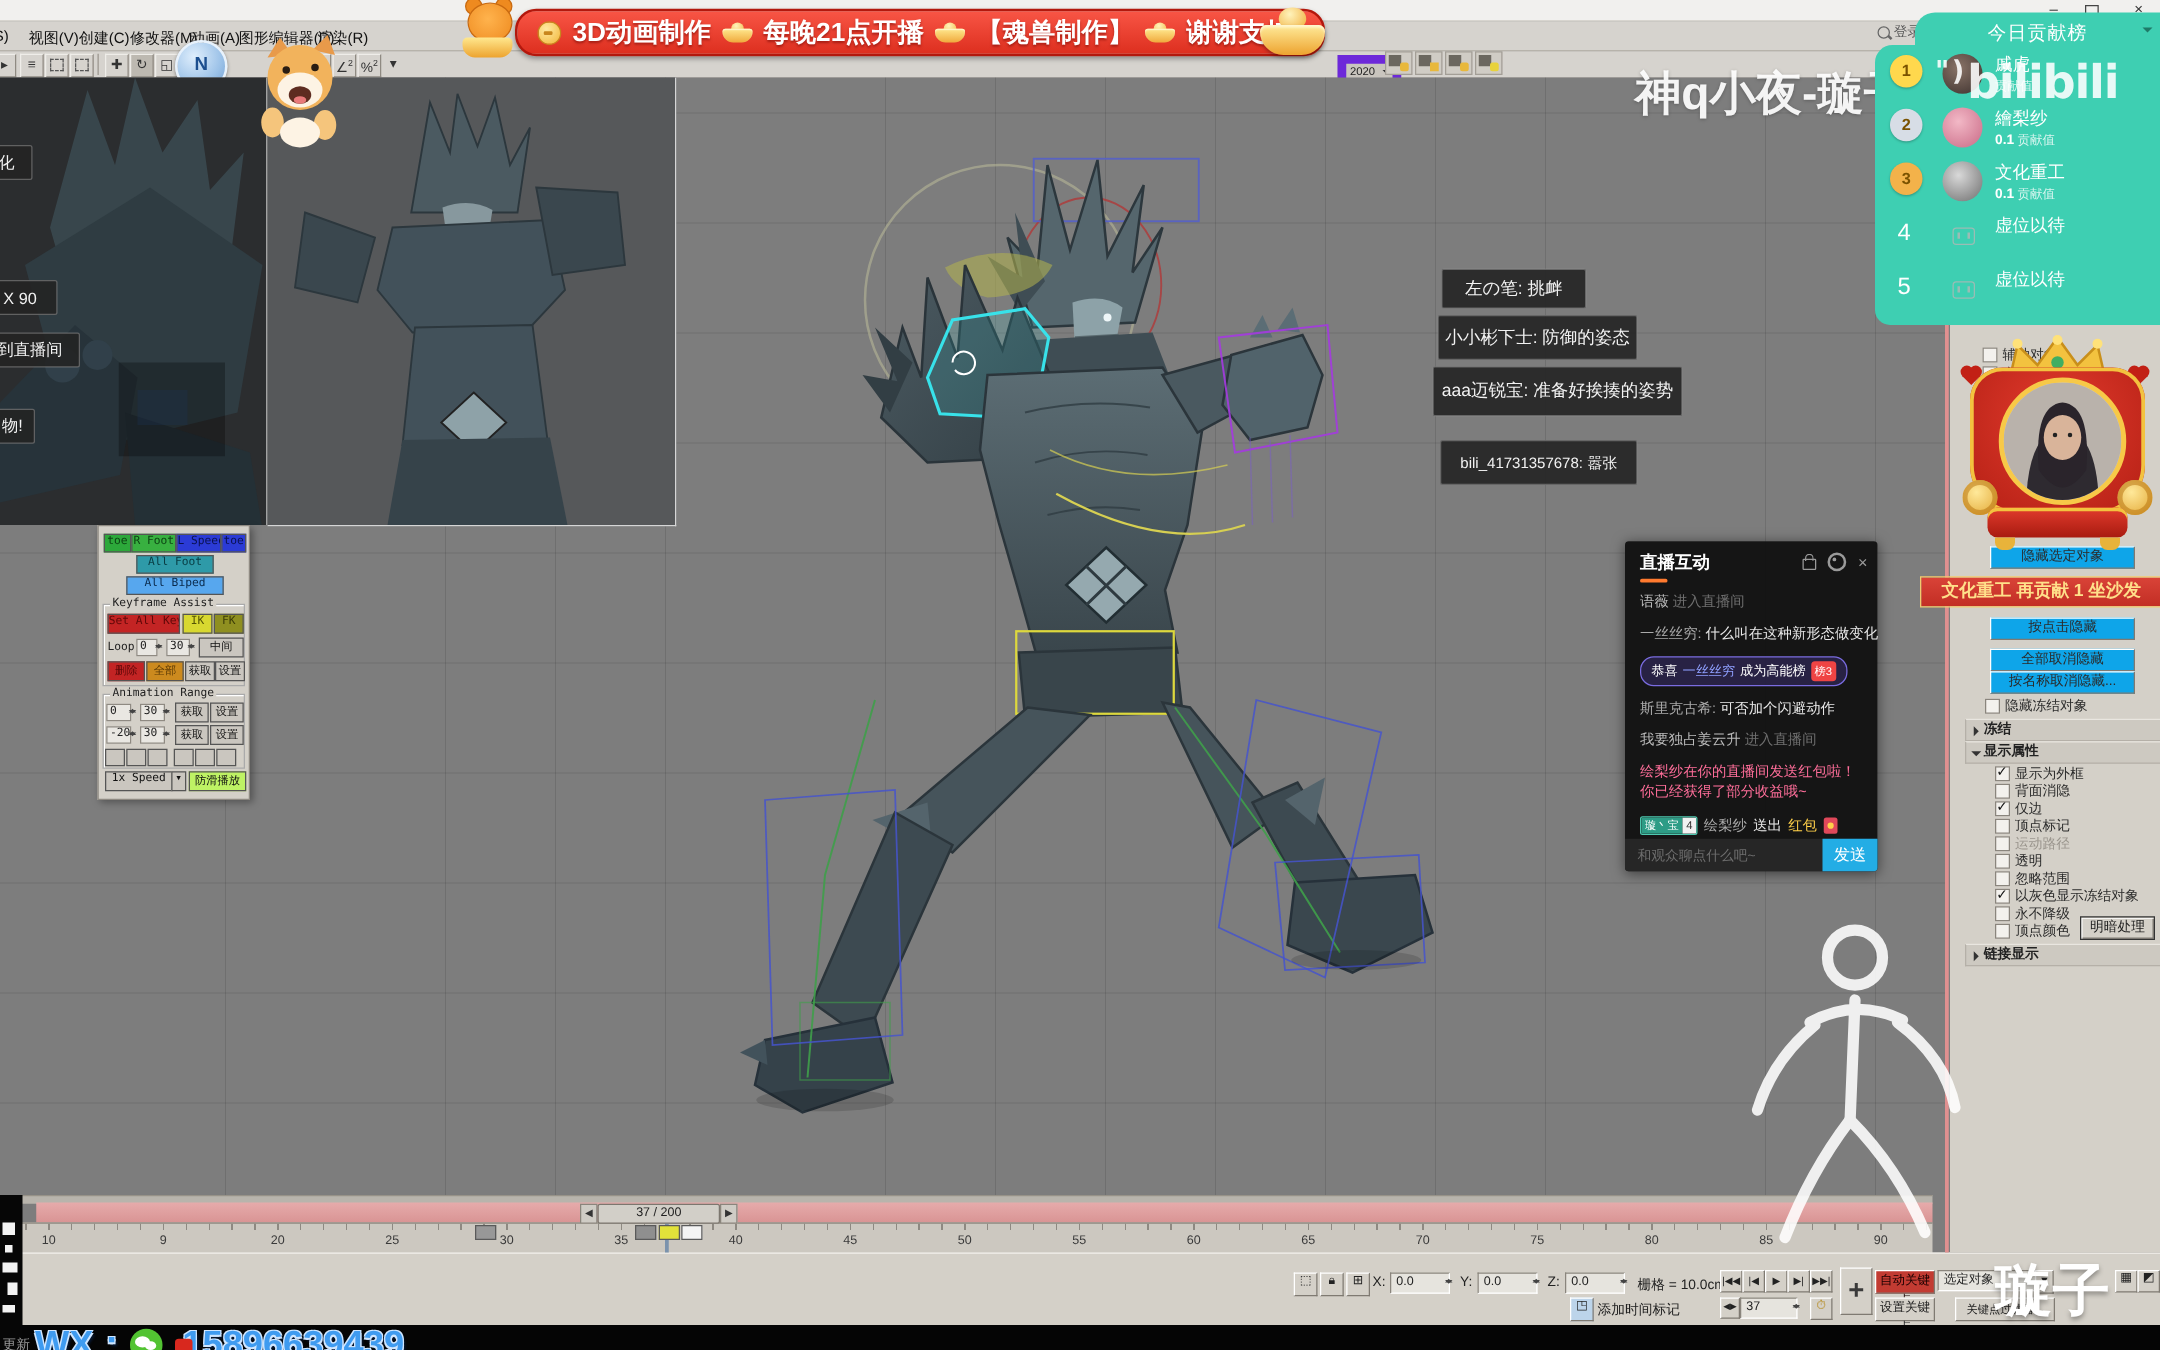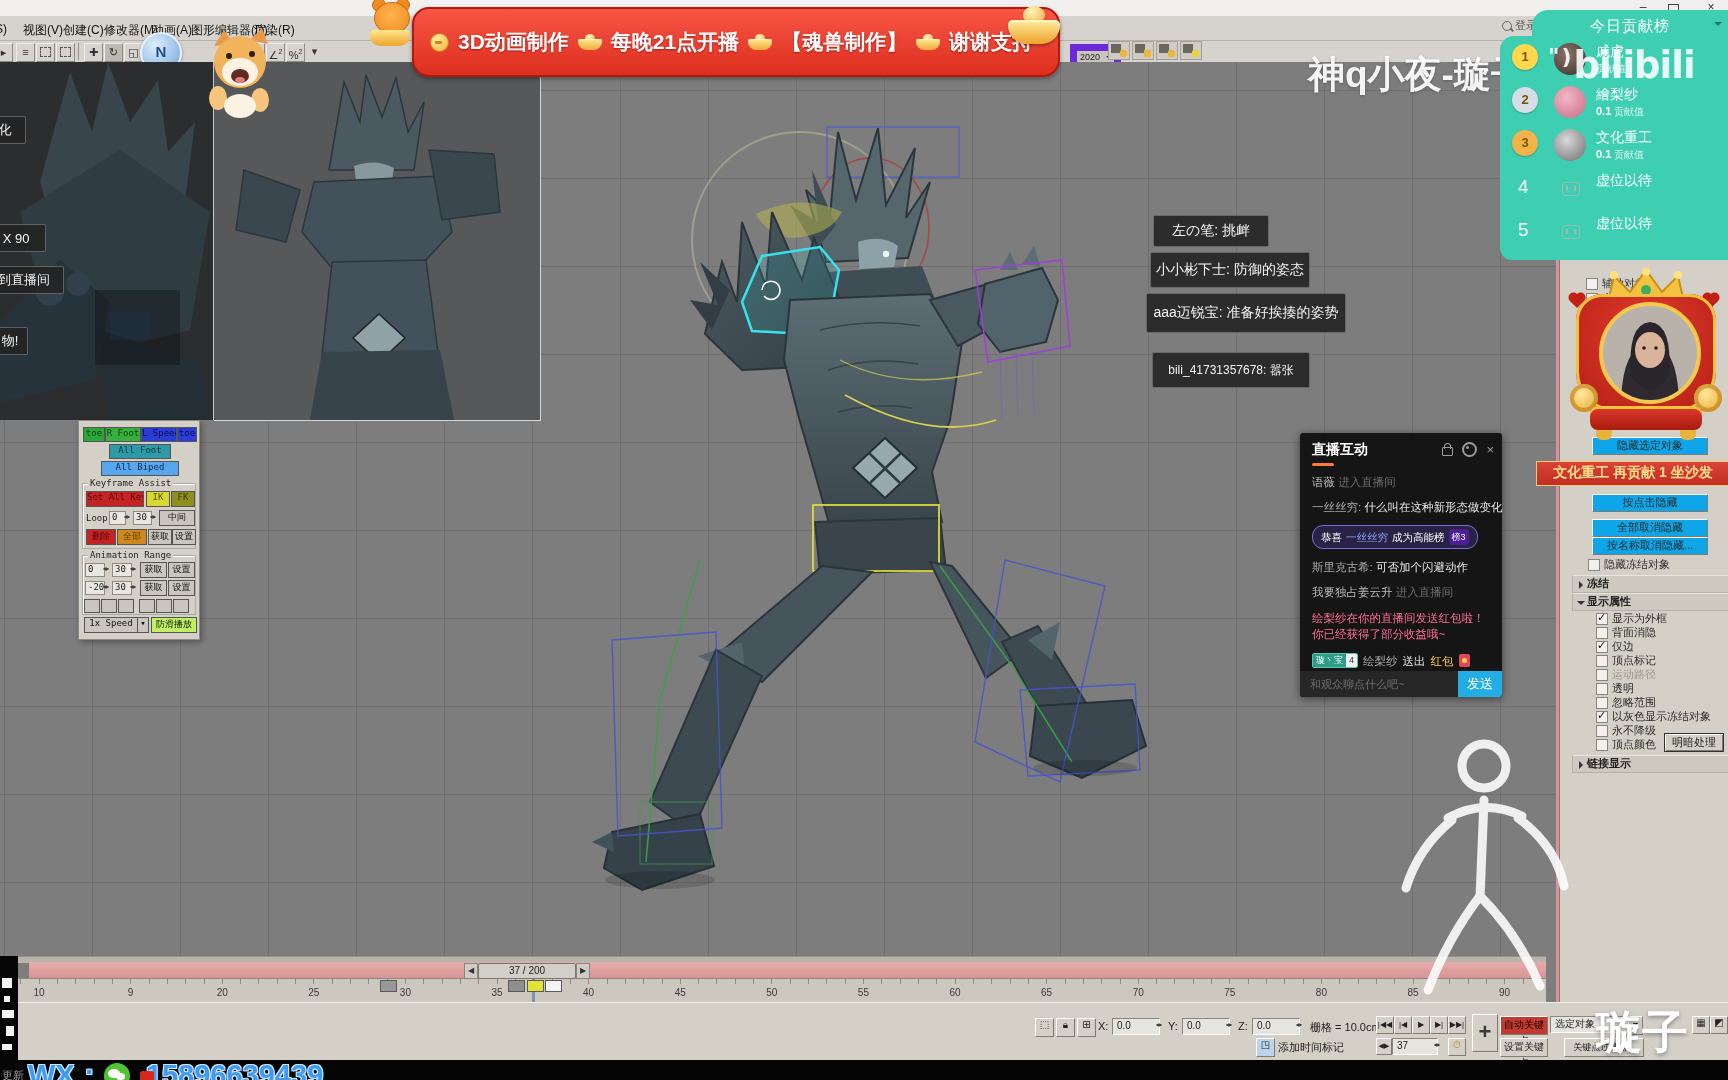--- a/index.html
+++ b/index.html
@@ -23,21 +23,21 @@
     box-shadow:0 1px 3px rgba(0,0,0,.4);color:#1d4f8f;font-weight:bold;font-size:15px;text-align:center;line-height:36px;}
   .ws-dd{left:1070px;top:3px;width:34px;height:13px;background:#c9c5be;border:7px solid #6d28d9;font-size:9px;color:#222;line-height:12px;padding-left:3px;}
   .ws-dd:after{content:"";position:absolute;right:2px;top:5px;border:3px solid transparent;border-top-color:#333;}
   .layer-icn{position:absolute;top:0px;width:20px;height:17px;background:#d0ccc5;border:1px solid #a39e96;}
   .layer-icn i{position:absolute;left:2px;top:2px;width:10px;height:9px;background:#6b6layer;background:#6b675f;}
   .layer-icn em{position:absolute;right:2px;bottom:2px;width:7px;height:7px;background:#e8b83c;border-radius:2px;}
   
   .banner{left:368px;top:0;width:700px;height:52px;z-index:60;}
   .banner-body{position:absolute;left:44px;top:7px;width:612px;height:34px;border-radius:17px;
     background:linear-gradient(#f85545,#dd2f1f);border:2px solid #b principal;border:2px solid #b3180d;
-    box-shadow:0 2px 4px rgba(0,0,0,.35);display:flex;align-items:center;gap:9px;padding:16px 16px;color:#fff;}
+    box-shadow:0 2px 4px rgba(0,0,0,.35);display:flex;align-items:center;gap:9px;padding:0 16px;color:#fff;}
   .banner-body .seg{font-size:21px;font-weight:bold;white-space:nowrap;text-shadow:0 1px 2px rgba(120,10,5,.6);}
   .coin{width:17px;height:17px;border-radius:50%;background:radial-gradient(circle at 35% 30%,#ffe9a0,#f2b63a);
     border:1px solid #c8861d;position:relative;flex:0 0 auto;}
   .coin:after{content:"";position:absolute;left:4px;top:7px;width:7px;height:3px;background:#c8861d;border-radius:1px;}
   .ingot{position:relative;width:24px;height:16px;flex:0 0 auto;}
   .ingot .base{position:absolute;left:0;bottom:0;width:24px;height:11px;border-radius:3px 3px 11px 11px;
     background:linear-gradient(#ffe88e,#f0a93c);box-shadow:inset 0 1px 1px #fff7d0;}
   .ingot .bump{position:absolute;left:7px;top:0;width:10px;height:9px;border-radius:50%;
     background:radial-gradient(circle at 40% 30%,#fff3bb,#f2b644);}
   .tiger{position:absolute;left:0;top:0;width:46px;height:46px;}
@@ -69,21 +69,21 @@
   .ipanel .hdr{position:absolute;left:12px;top:8px;font-size:14px;font-weight:bold;color:#fff;}
   .ipanel .hdr-line{position:absolute;left:12px;top:30px;width:22px;height:3px;background:#ff7a2f;border-radius:2px;}
   .ipanel .hicons{position:absolute;right:8px;top:9px;display:flex;gap:9px;align-items:center;color:#9a9a9a;}
   .msgs{position:absolute;left:12px;top:42px;width:178px;}
   .imsg{font-size:11.5px;line-height:14px;margin-bottom:11px;white-space:nowrap;}
   .imsg .u{color:#aaa;} .imsg .t{color:#e8e8e8;} .imsg .enter{color:#6f6f6f;}
   .imsg.notice{color:#ff6e9a;white-space:normal;line-height:16px;}
   .syspill{display:inline-flex;align-items:center;gap:4px;border:1px solid #7a6ce0;background:rgba(90,70,190,.28);
     border-radius:11px;padding:3px 8px;font-size:10.5px;color:#fff;white-space:nowrap;}
   .syspill .nm{color:#8fa0ff;}
-  .rankbadge{background:#4c1d95;color:#fff;font-size:9px;border-radius:3px;padding:1px 3px;}
+  .rankbadge{background:#ef4444;color:#fff;font-size:9px;border-radius:3px;padding:1px 3px;}
   .fanmedal{display:inline-flex;height:13px;border:1px solid #4ec9b0;border-radius:2px;overflow:hidden;font-size:9px;line-height:13px;}
   .fanmedal .nm{background:#2e9c86;color:#fff;padding:0 3px;}
   .fanmedal .lv{background:#f2f2f2;color:#333;padding:0 3px;}
   .giftrow{display:flex;align-items:center;gap:5px;font-size:11.5px;}
   .gift-y{color:#ffd04a;}
   .redpacket{width:11px;height:13px;background:#e0485a;border-radius:2px;position:relative;}
   .redpacket:after{content:"";position:absolute;left:3px;top:4px;width:5px;height:5px;border-radius:50%;background:#ffd04a;}
   .ibar{position:absolute;left:0;bottom:0;width:202px;height:26px;background:#262626;border-radius:0 0 3px 3px;}
   .ibar .ph{position:absolute;left:10px;top:6px;font-size:11px;color:#6e6e6e;}
   .sendbtn{position:absolute;right:0;bottom:0;width:44px;height:26px;background:#23ade5;color:#fff;

